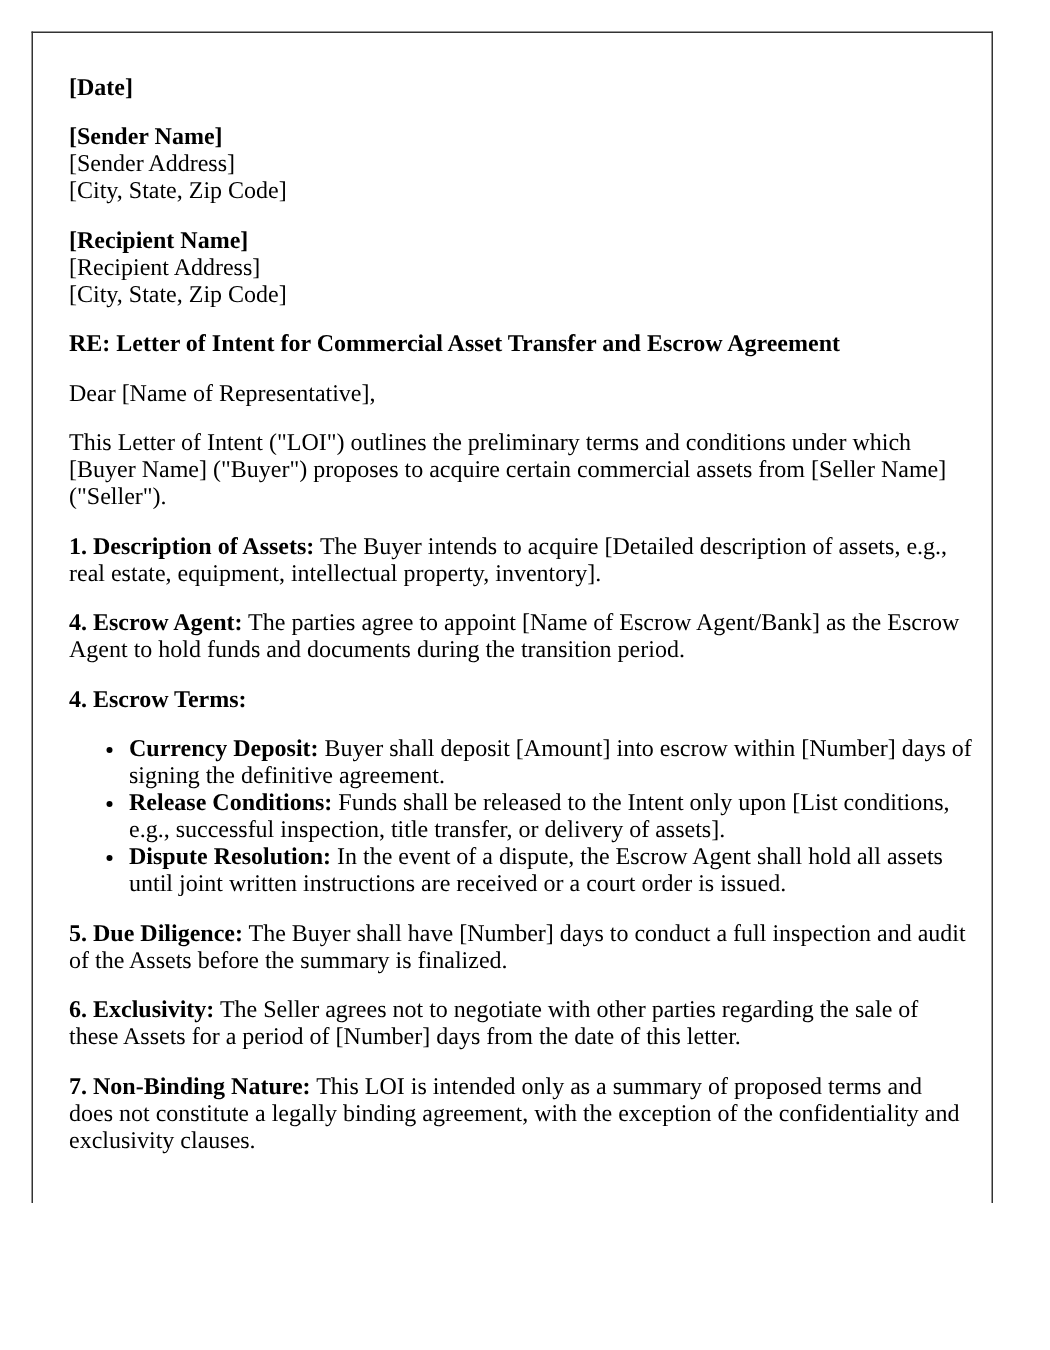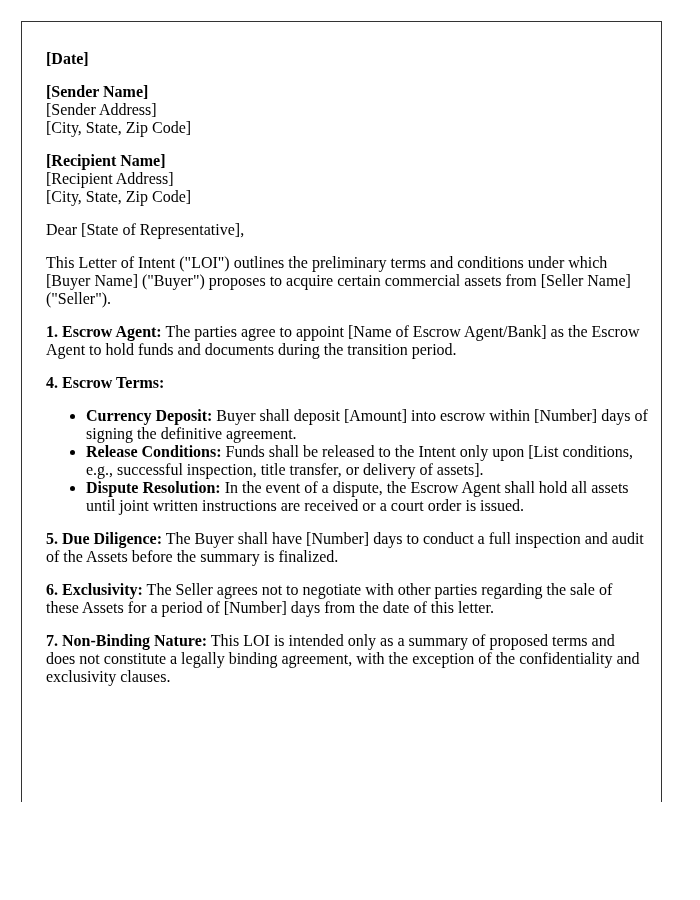--- a/index.html
+++ b/index.html
@@ -61,29 +61,35 @@
     <span>[Sender Address]</span><br>
     <span>[City, State, Zip Code]</span>
   </p>
 
   <p>
     <span class="b">[Recipient Name]</span><br>
     <span>[Recipient Address]</span><br>
     <span>[City, State, Zip Code]</span>
   </p>
 
+  <p>
+    <span class="b">RE: Letter of Intent for Commercial Asset Transfer and Escrow Agreement</span>
+  </p>
 
-  <p>Dear [State of Representative],</p>
+  <p>Dear [Name of Representative],</p>
 
   <p>This Letter of Intent ("LOI") outlines the preliminary terms and conditions under which [Buyer Name] ("Buyer") proposes to acquire certain commercial assets from [Seller Name] ("Seller").</p>
 
+  <p>
+    <span class="b">1. Description of Assets:</span><span> The Buyer intends to acquire [Detailed description of assets, e.g., real estate, equipment, intellectual property, inventory].</span>
+  </p>
 
 
   <p>
-    <span class="b">1. Escrow Agent:</span><span> The parties agree to appoint [Name of Escrow Agent/Bank] as the Escrow Agent to hold funds and documents during the transition period.</span>
+    <span class="b">4. Escrow Agent:</span><span> The parties agree to appoint [Name of Escrow Agent/Bank] as the Escrow Agent to hold funds and documents during the transition period.</span>
   </p>
 
   <p>
     <span class="b">4. Escrow Terms:</span>
   </p>
 
   <ul>
     <li>
       <span class="b">Currency Deposit:</span><span> Buyer shall deposit [Amount] into escrow within [Number] days of signing the definitive agreement.</span>
     </li>

